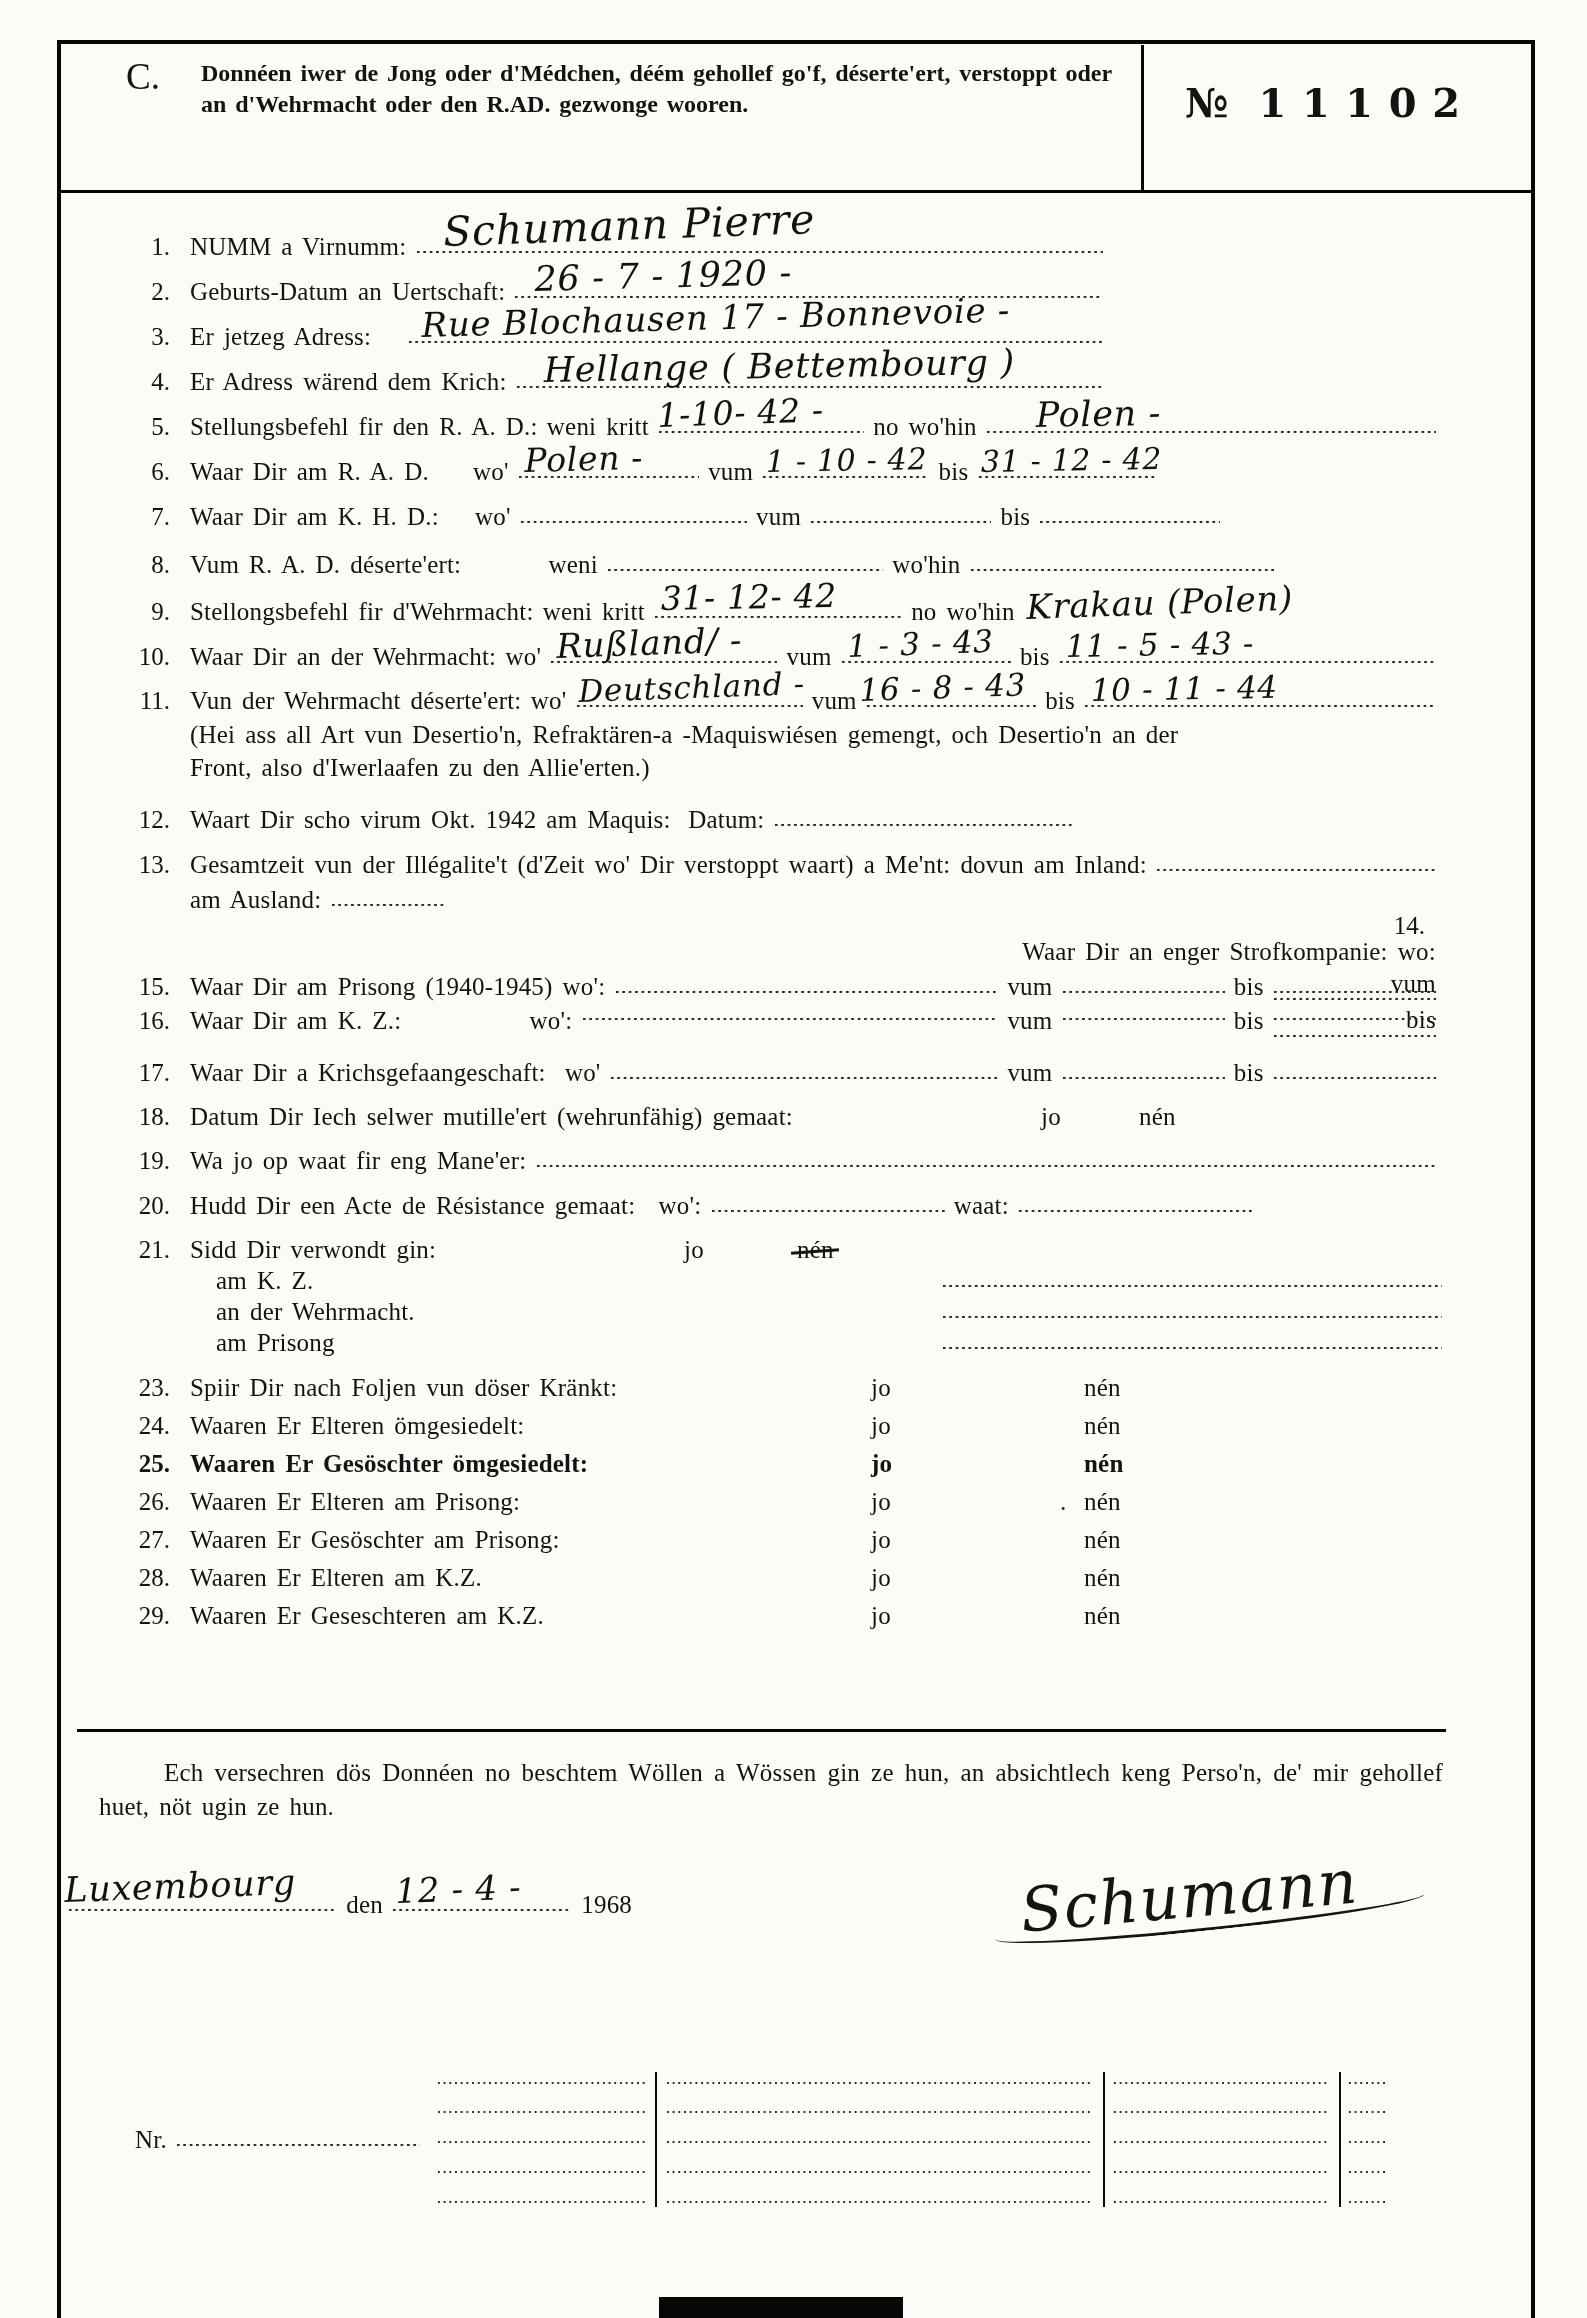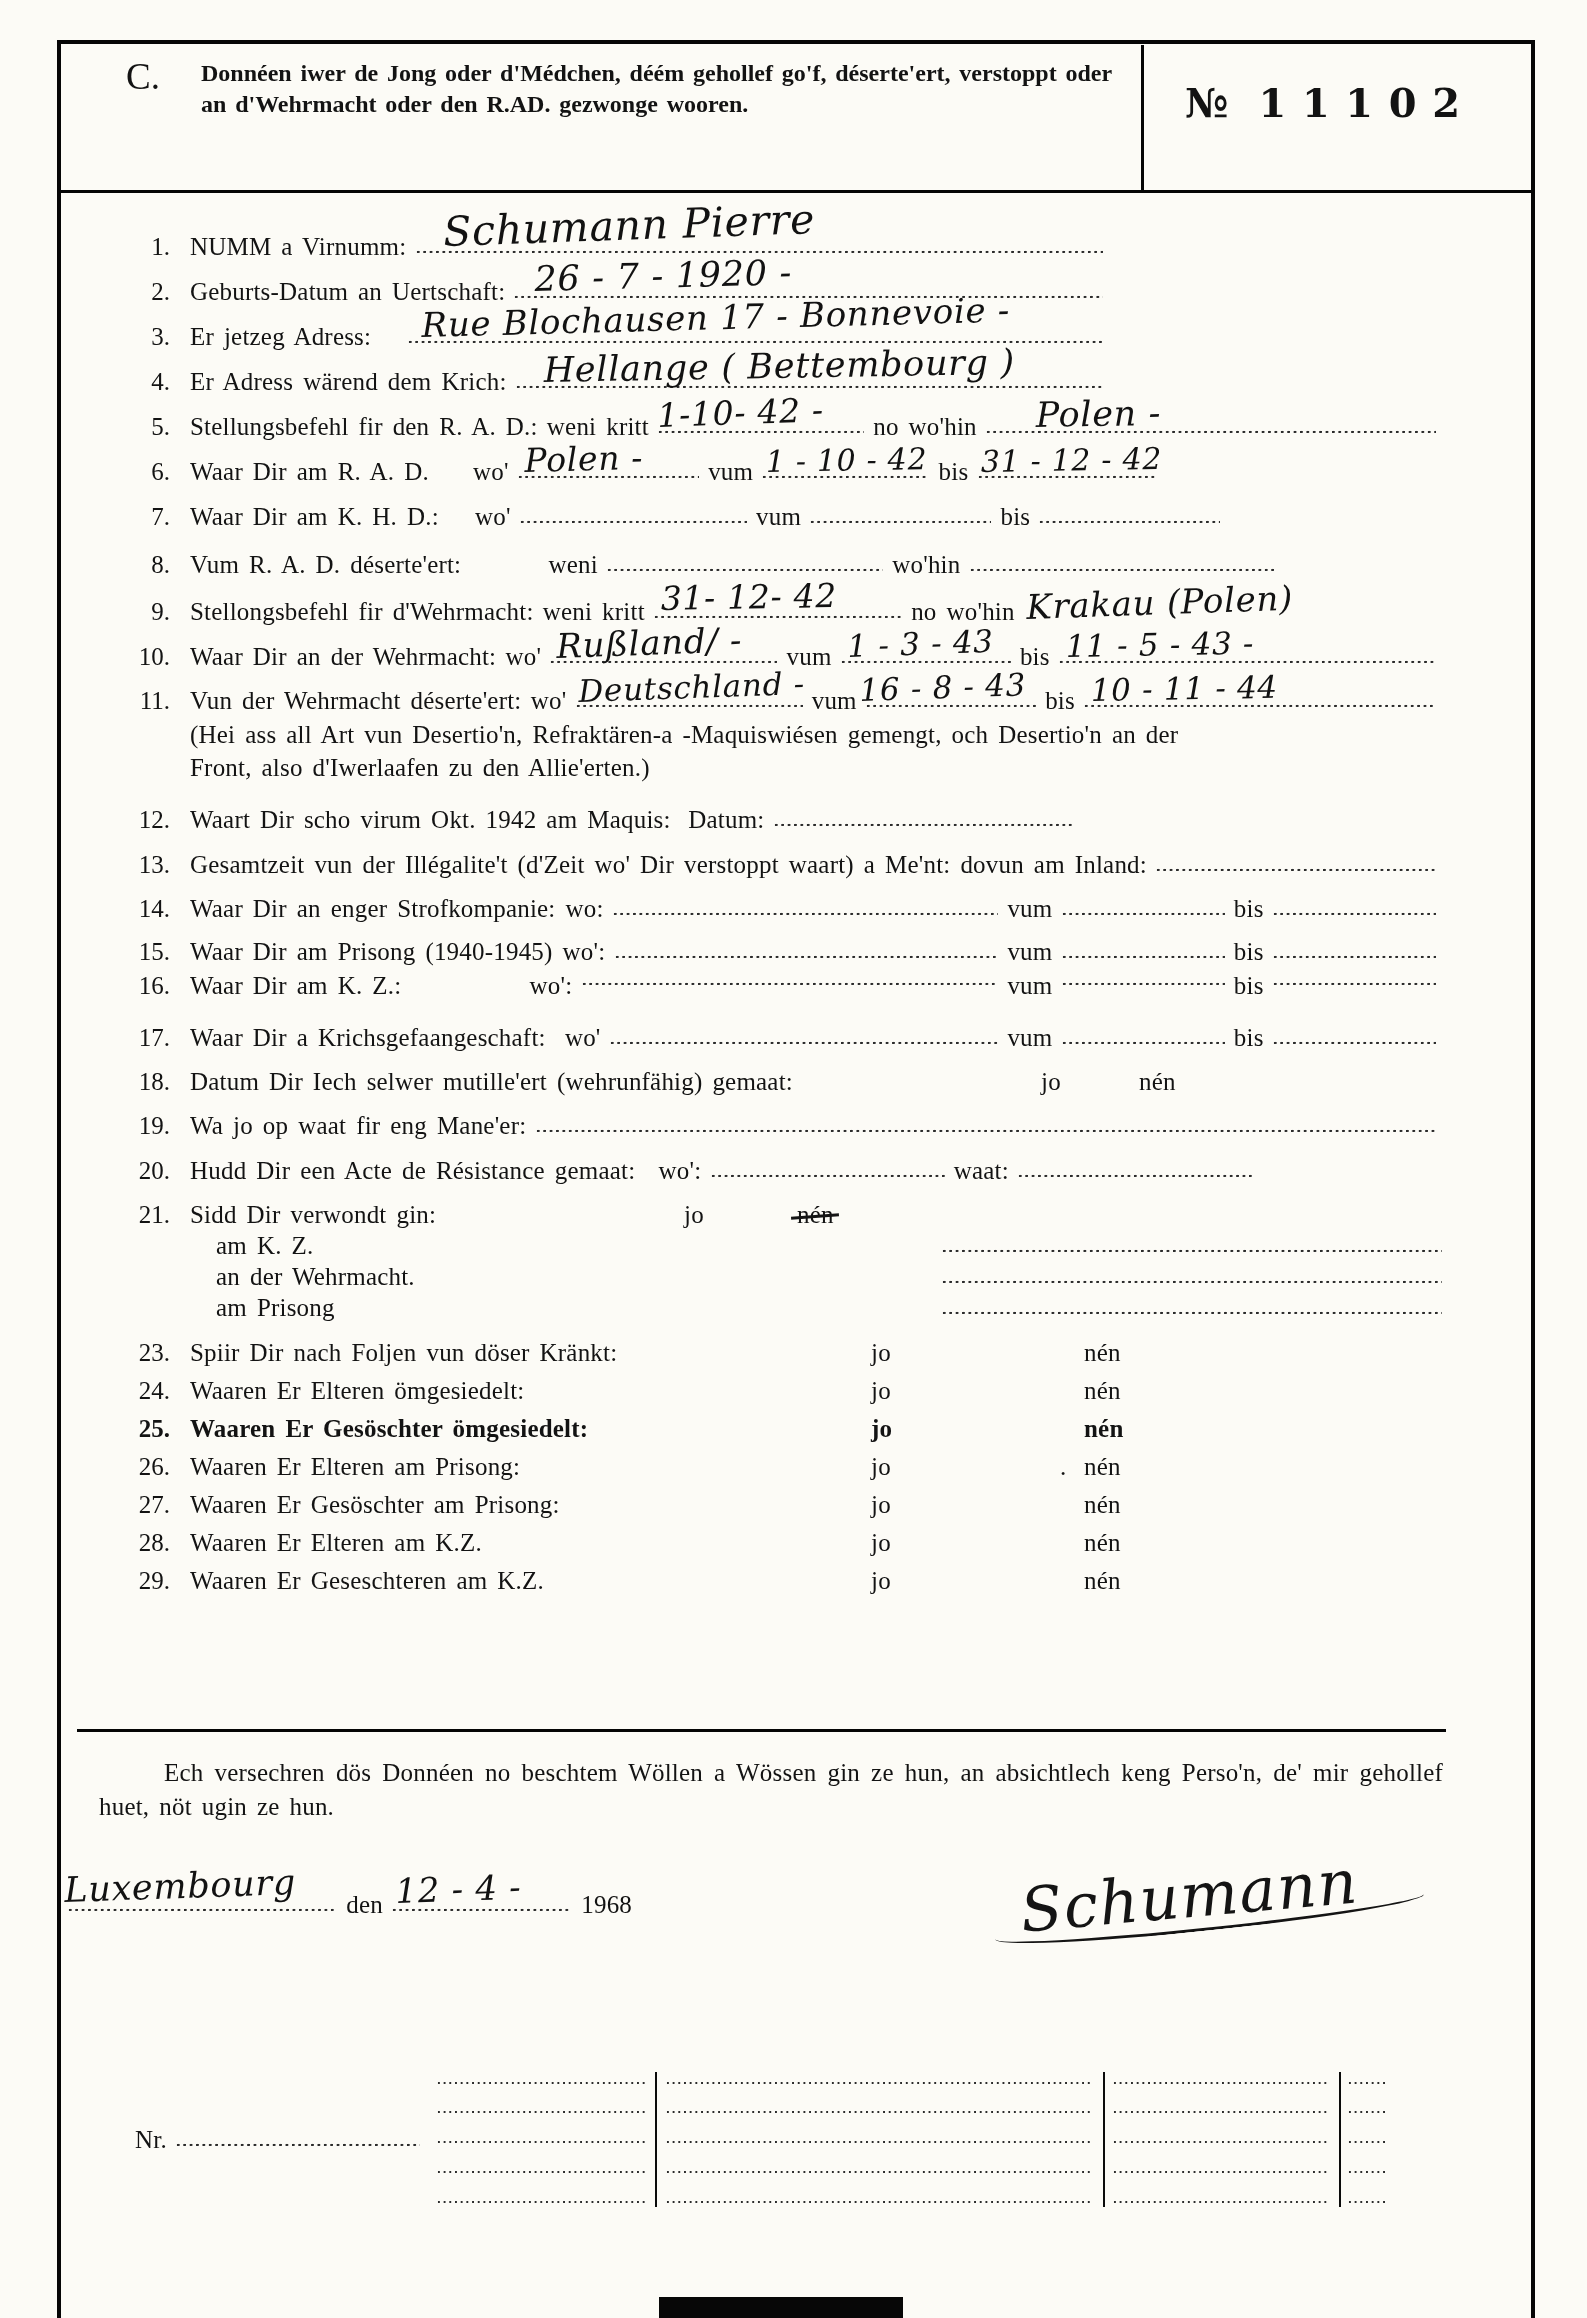--- a/index.html
+++ b/index.html
@@ -226,21 +226,26 @@
         <span class="lbl">Waart Dir scho virum Okt. 1942 am Maquis:</span>
         <span class="gap" style="width: 8.5px;"></span>
         <span class="lbl">Datum:</span>
         <span class="dots" style="width: 298px;"></span>
       </div>
       <div class="row" style="height: 45px;">
         <span class="num">13.</span>
         <span class="lbl">Gesamtzeit vun der Illégalite't (d'Zeit wo' Dir verstoppt waart) a Me'nt: dovun am Inland:</span>
         <span class="dots" style="flex: 1 1 28px;"></span>
       </div>
-      <div class="row" style="height: 44px;">
+      <div class="row" style="height: 35px;">
+        <span class="num"></span>
+        <span class="lbl">am Ausland:</span>
+        <span class="dots" style="width: 113px;"></span>
+      </div>
+      <div class="row" style="height: 44px; flex-direction: column;">
         <span class="num">14.</span>
         <span class="lbl">Waar Dir an enger Strofkompanie: wo:</span>
         <span class="dots" style="flex: 1 1 28px;"></span>
         <span class="lbl">vum</span>
         <span class="dots" style="width: 163px;"></span>
         <span class="lbl">bis</span>
         <span class="dots" style="width: 163px;"></span>
       </div>
       <div class="row" style="height: 43px;">
         <span class="num">15.</span>

